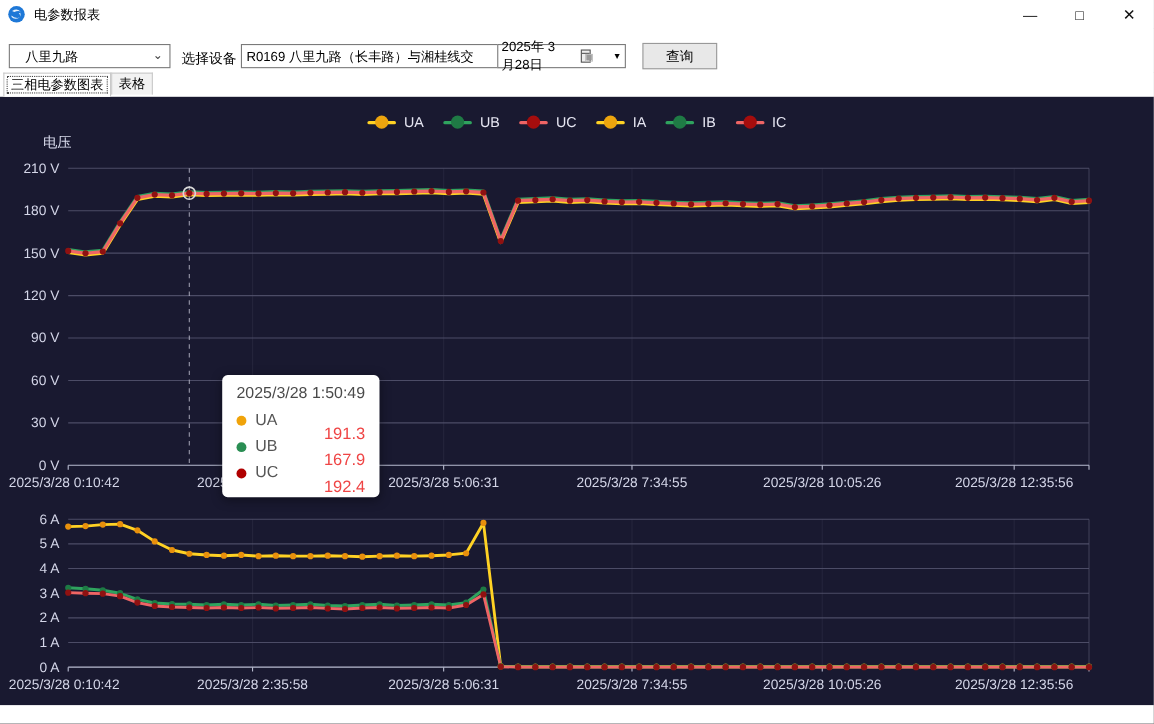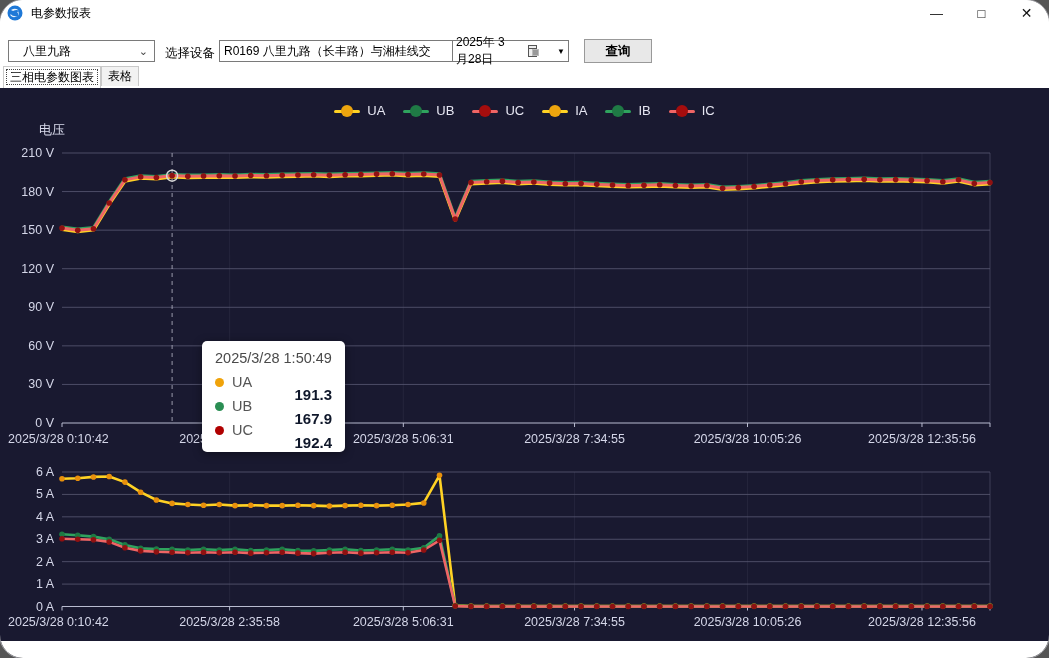--- a/index.html
+++ b/index.html
@@ -1,21 +1,20 @@
 <!DOCTYPE html>
 <html><head>
 <meta charset="utf-8">
 <style>
   html,body{margin:0;padding:0;background:#555;}
   *{box-sizing:border-box;}
   .window{
     position:relative;width:1049px;height:658px;background:#ffffff;
     font-family:"Liberation Sans","DejaVu Sans",sans-serif;overflow:hidden;
     outline:1px solid #9a9aa0;
-    border-radius:23px;
   }
   
   .titlebar{position:absolute;top:0;left:0;right:0;height:26px;background:#fff;display:flex;align-items:center;}
   .app-icon{width:16px;height:16px;margin:0 8px 0 7px;}
   .title-text{font-size:12px;color:#000;}
   .win-controls{margin-left:auto;display:flex;height:100%;}
   .win-btn{width:45px;height:100%;display:flex;align-items:center;justify-content:center;
     font-size:13px;color:#111;cursor:default;}
   .win-btn.close{font-size:14px;}
   
@@ -25,21 +24,21 @@
   .combo .chev{margin-left:auto;color:#444;font-size:11px;line-height:10px;padding:0 2px;}
   .tb-label{position:absolute;top:19px;font-size:12.5px;color:#000;}
   .datebox{position:absolute;top:14px;height:22px;border:1px solid #7a7a7a;background:#fff;
     display:flex;align-items:center;font-size:12px;padding:0 3px;}
   .cal-icon{width:13px;height:12px;margin-left:auto;border:1px solid #555;position:relative;background:#eee;}
   .cal-icon:before{content:"";position:absolute;left:0;right:0;top:2px;height:1px;background:#555;}
   .cal-icon:after{content:"";position:absolute;left:4px;top:4px;width:5px;height:5px;
     background:linear-gradient(#999,#999);box-shadow:0 0 0 1px #bbb;}
   .date-arrow{font-size:8px;color:#000;margin-left:4px;}
   .push-btn{position:absolute;top:13px;height:24px;border:1px solid #999;background:#e8e8e8;
-    font-size:12.5px;display:flex;align-items:center;justify-content:center;color:#000;font-weight:bold;}
+    font-size:12.5px;display:flex;align-items:center;justify-content:center;color:#000;}
   
   .tabrow{position:absolute;top:66px;left:0;right:0;height:22px;background:#fff;display:flex;align-items:flex-start;padding-left:3px;}
   .tab{height:20px;border:1px solid #c9c9c9;border-bottom:none;background:#f2f2f2;
     font-size:12px;display:flex;align-items:center;padding:0 6px;color:#000;}
   .tab.active{height:22px;background:#fff;outline:1px dotted #444;outline-offset:-4px;z-index:2;}
   
   .panel{position:absolute;top:88px;left:0;width:1049px;height:553px;background:#191930;padding-left:12px;}
   .legend{position:absolute;top:15px;left:0;right:0;display:flex;justify-content:center;gap:18px;}
   .legend-item{display:flex;align-items:center;gap:7px;}
   .legend-swatch{position:relative;width:26px;height:12px;}
@@ -48,21 +47,21 @@
   .legend-label{font-size:13px;color:#e6e6f2;}
   .axis-title{position:absolute;font-size:13px;color:#d9dbec;}
   svg text{font-family:"Liberation Sans","DejaVu Sans",sans-serif;}
   
   .tooltip{position:absolute;left:202px;top:253px;width:143px;background:#fff;border-radius:5px;
     box-shadow:0 2px 10px rgba(0,0,0,.4);padding:9px 13px 10px 13px;z-index:10;}
   .tt-title{font-size:14.5px;color:#4a4a4a;margin-bottom:4px;white-space:nowrap;}
   .tt-row{display:flex;align-items:center;gap:8px;height:24px;}
   .tt-dot{width:9px;height:9px;border-radius:50%;flex:0 0 auto;}
   .tt-name{font-size:14.5px;color:#555;}
-  .tt-val{margin-left:auto;font-size:15px;font-weight:bold;color:#0f172a;margin-top:24px;}
+  .tt-val{margin-left:auto;font-size:15px;font-weight:normal;color:#ef4444;margin-top:24px;}
   
   .bottom-strip{position:absolute;top:641px;left:0;right:0;height:17px;background:#ededed;
     border-top:1px solid #9a9a9a;overflow:hidden;}
   .bottom-strip .clip-text{margin:6px 0 0 2px;font-size:14px;color:#1c1c1c;white-space:nowrap;letter-spacing:1px;}
 </style>
 </head>
 <body>
 
 <div class="window">
 

